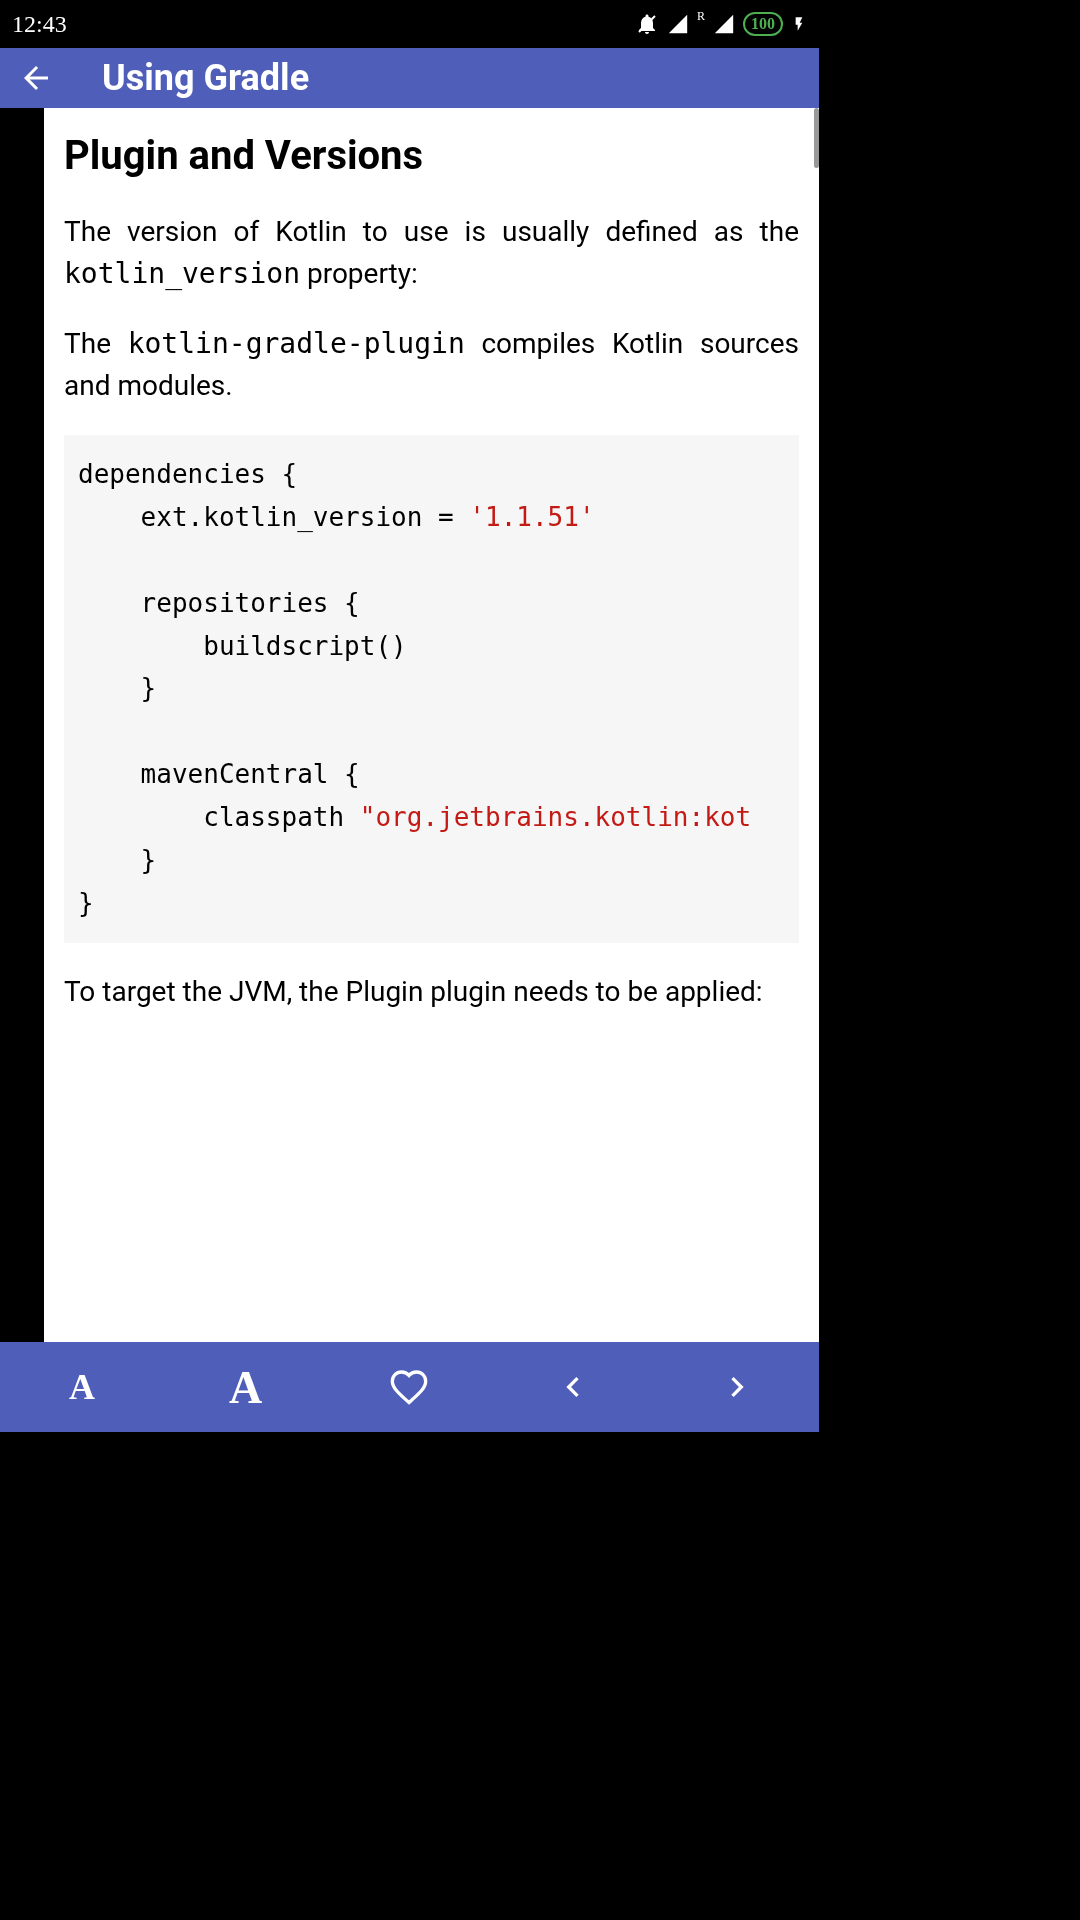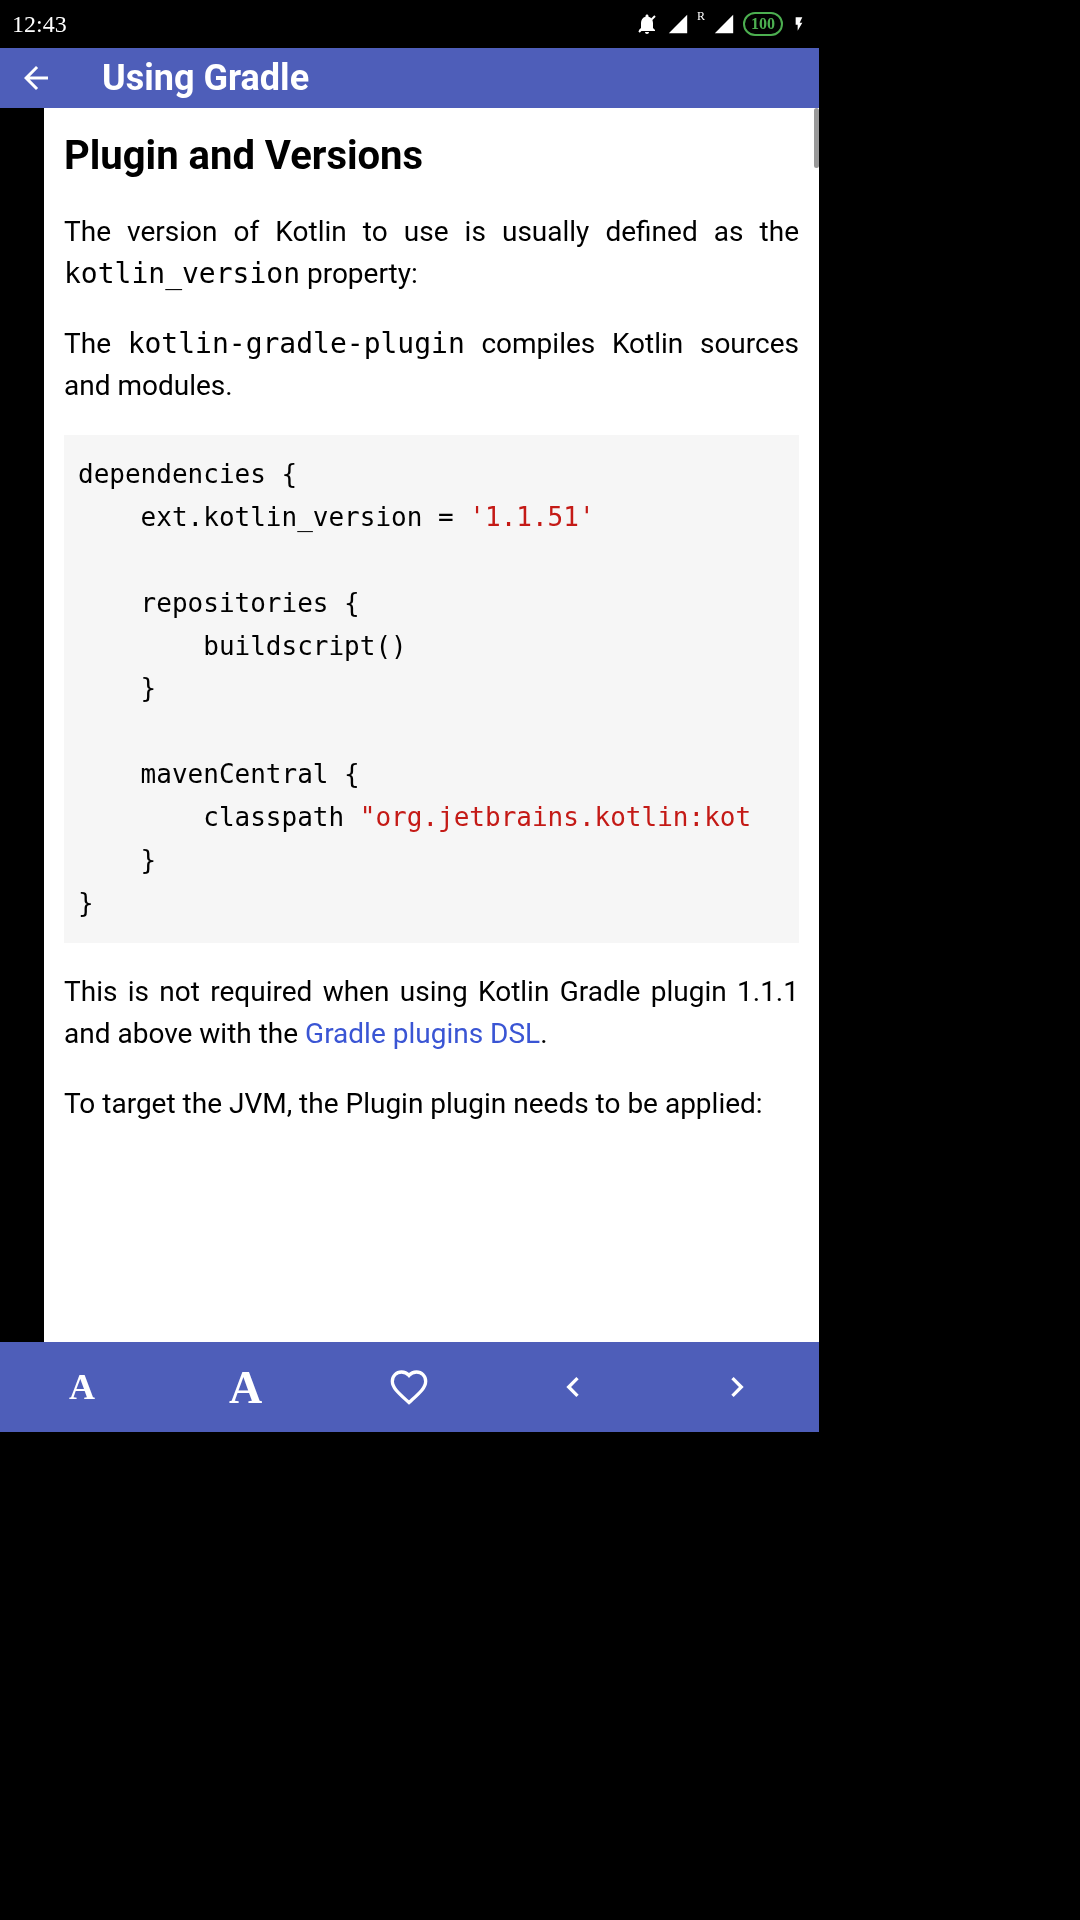--- a/index.html
+++ b/index.html
@@ -200,23 +200,20 @@
 <span></span>
 <span>    repositories {</span>
 <span>        buildscript()</span>
 <span>    }</span>
 <span></span>
 <span>    mavenCentral {</span>
 <span>        classpath </span><span class="code-string">"org.jetbrains.kotlin:kot</span>
 <span>    }</span>
 <span>}</span></div>
 
-  <p>
-    <span>This is not required when using Kotlin Gradle plugin 1.1.1 and above with the </span><span class="link">Gradle plugins DSL</span><span>.</span>
-  </p>
 
 
   <p>To target the JVM, the Plugin plugin needs to be applied:</p>
 </div>
 
 <div class="bottom-bar">
   <div class="bottom-icon small-a">A</div>
   <div class="bottom-icon big-a">A</div>
   <div class="bottom-icon">
     <svg width="40" height="40" viewBox="0 0 24 24" fill="none" stroke="#fff" stroke-width="2">

